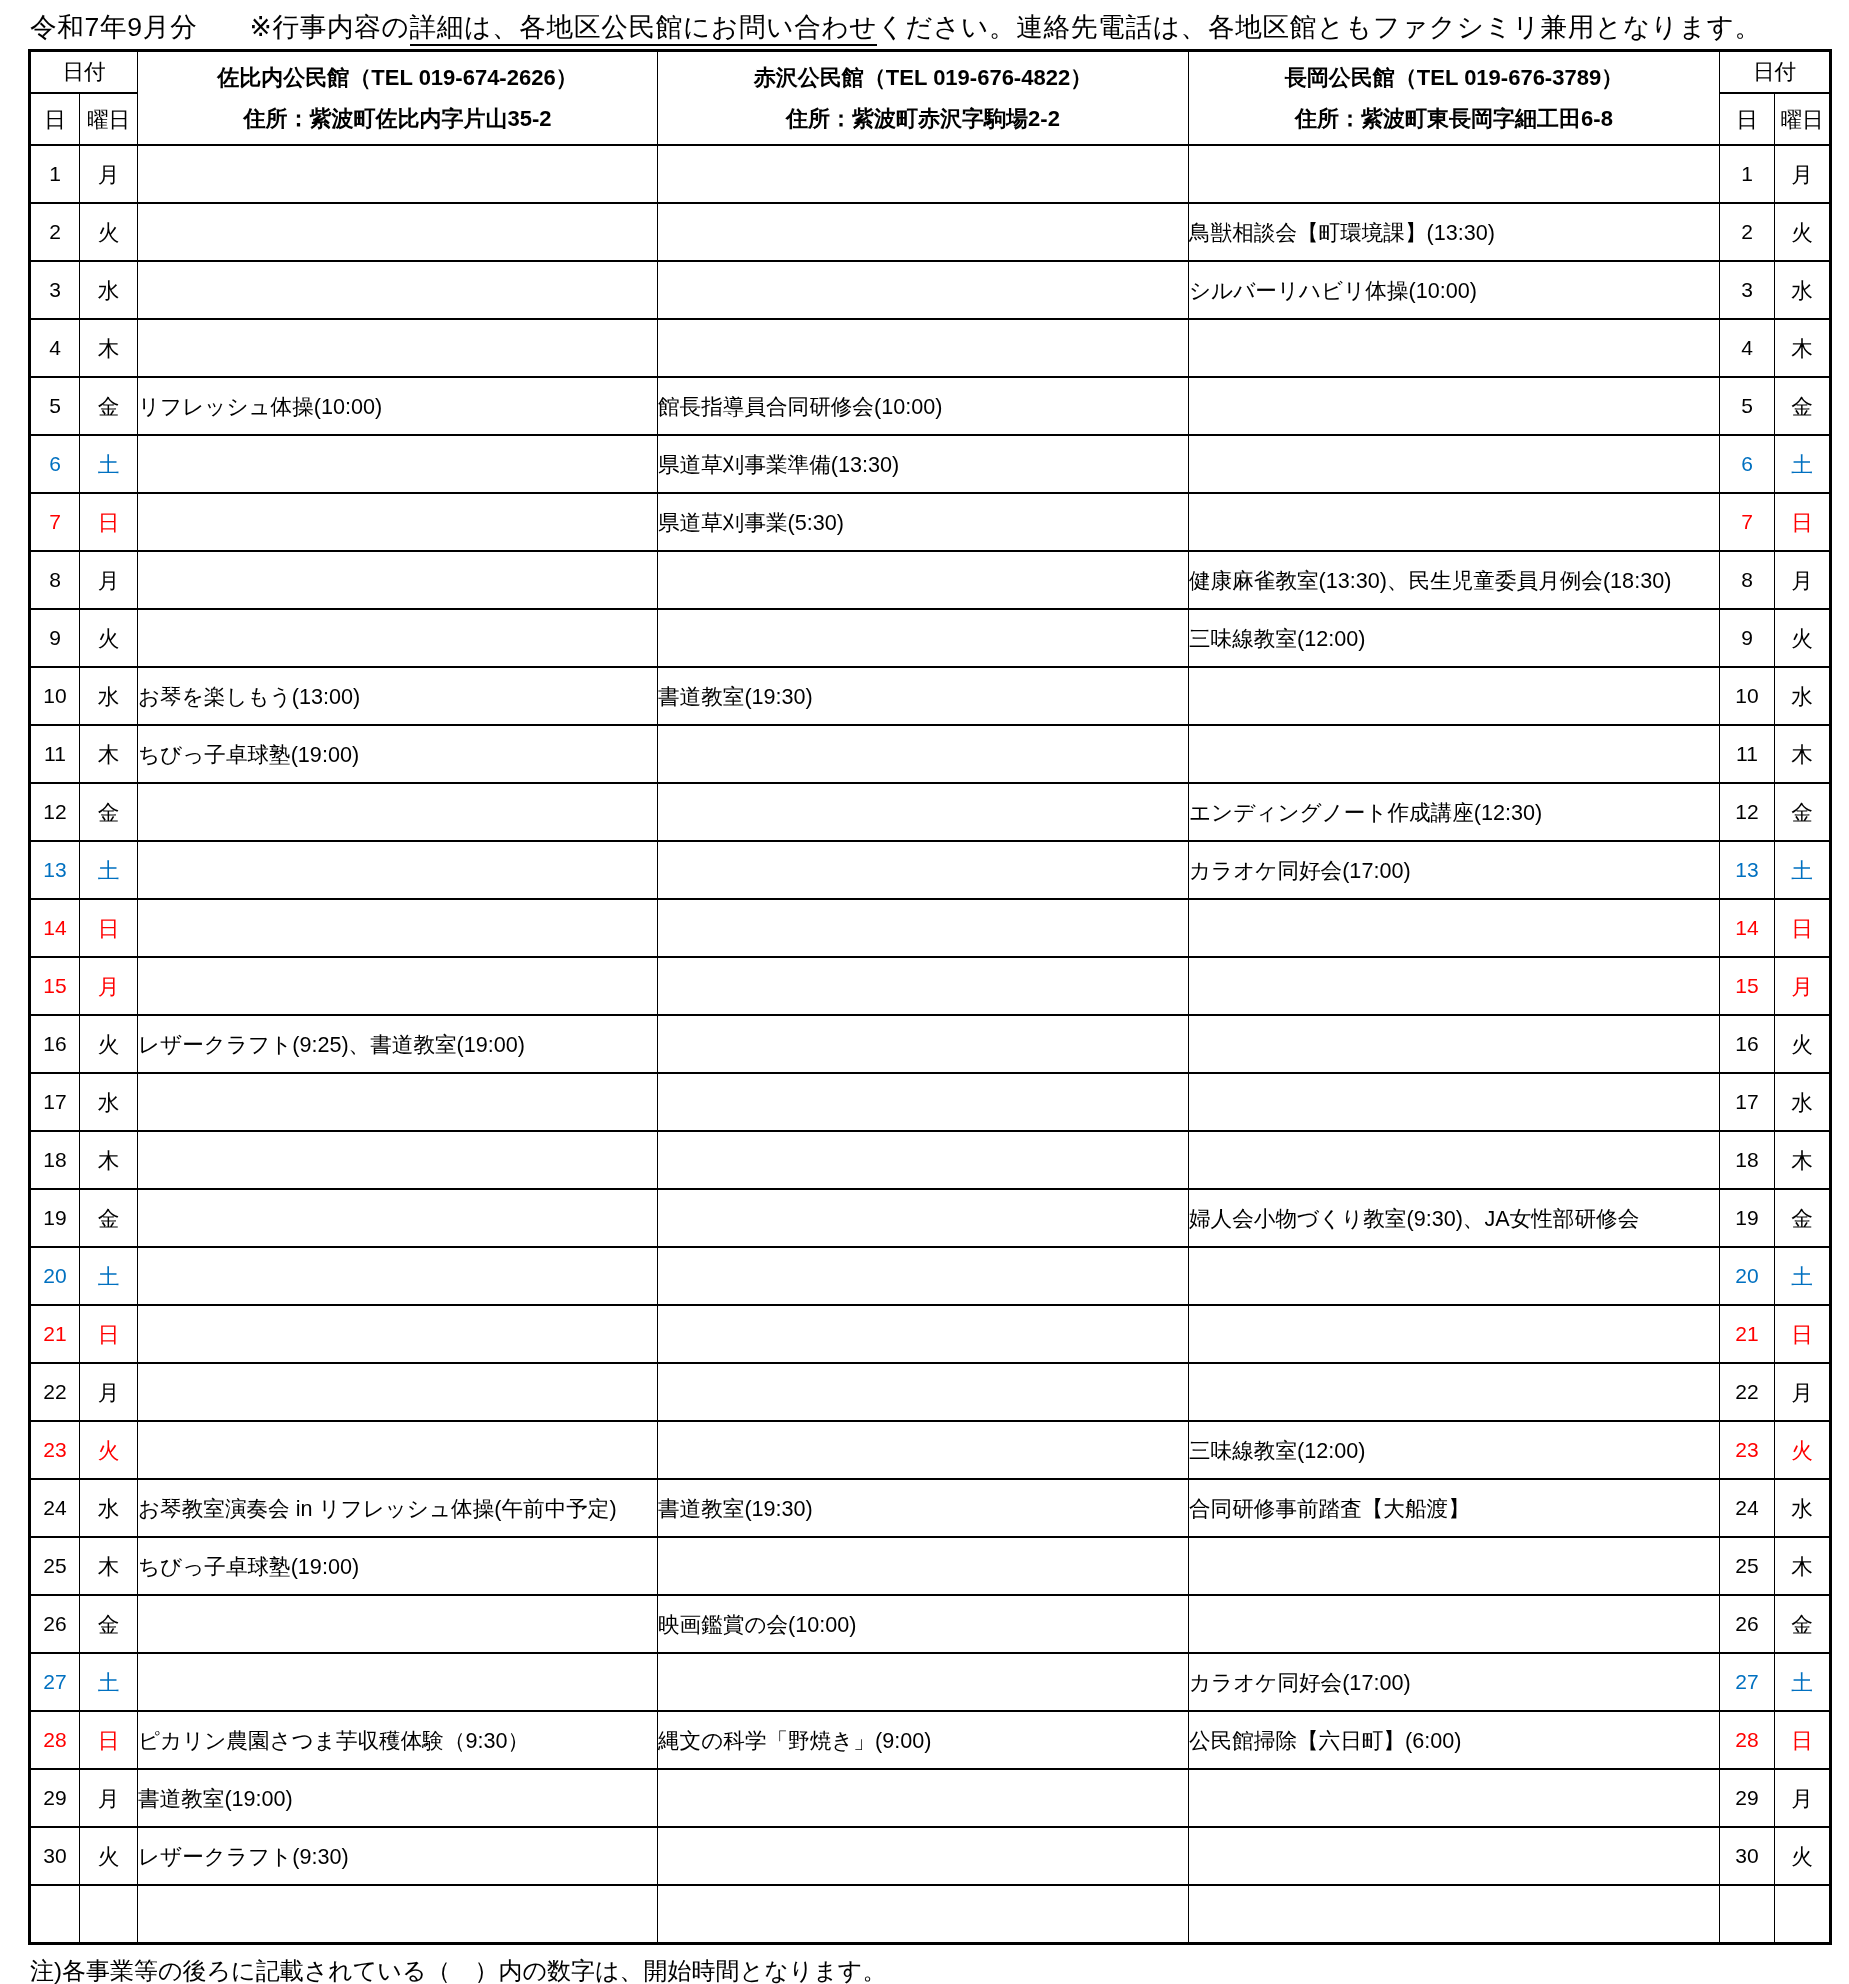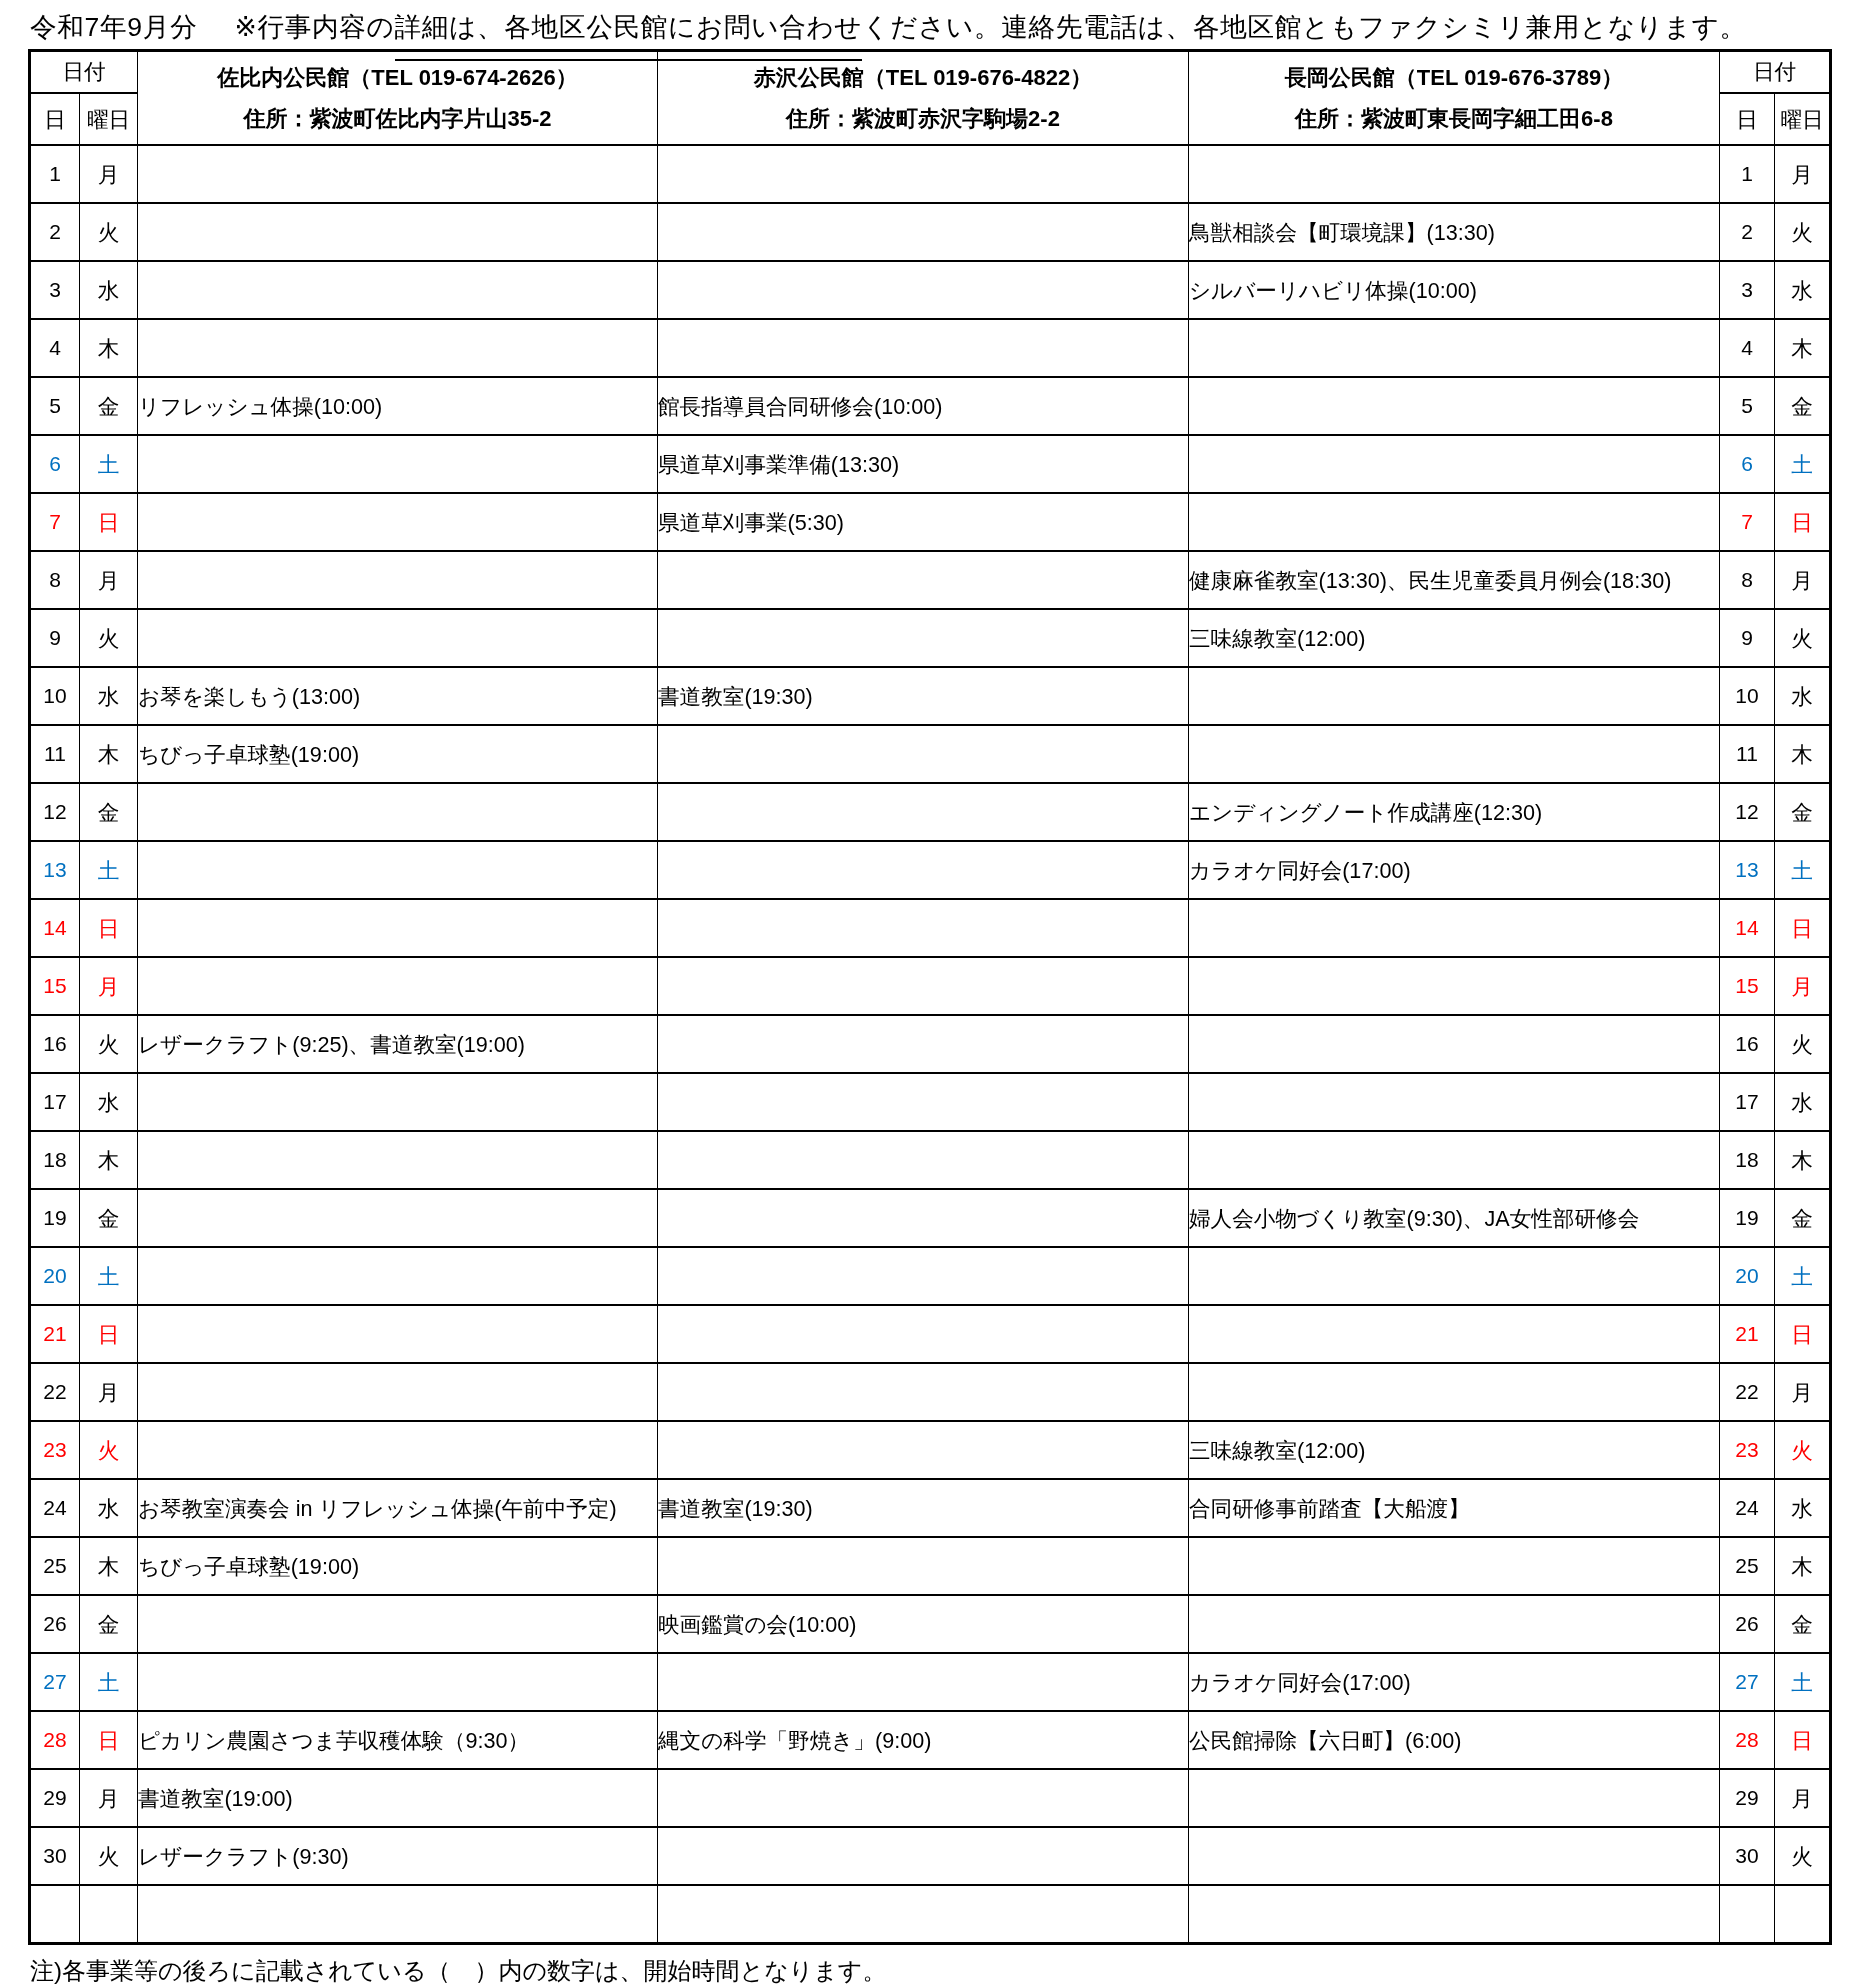--- a/index.html
+++ b/index.html
@@ -21,24 +21,24 @@
     width:1849px;
     height:1985px;
     position:relative;
   }
   .title-bar{
     padding:8.6px 0 4.3px 30px;
     font-size:26.6px;
     letter-spacing:0.7px;
     white-space:nowrap;
   }
-  .title-month{margin-right:37px;}
+  .title-month{margin-right:52px;}
   .title-underline{
     border-bottom:2.9px solid #000;
-    padding-bottom:17px;
+    padding-bottom:2px;
   }
   table.schedule{
     border-collapse:collapse;
     table-layout:fixed;
     margin-left:28px;
     border:3.6px solid var(--grid);
   }
   table.schedule th, table.schedule td{
     border:solid var(--grid);
     border-width:2.9px 1.4px;

